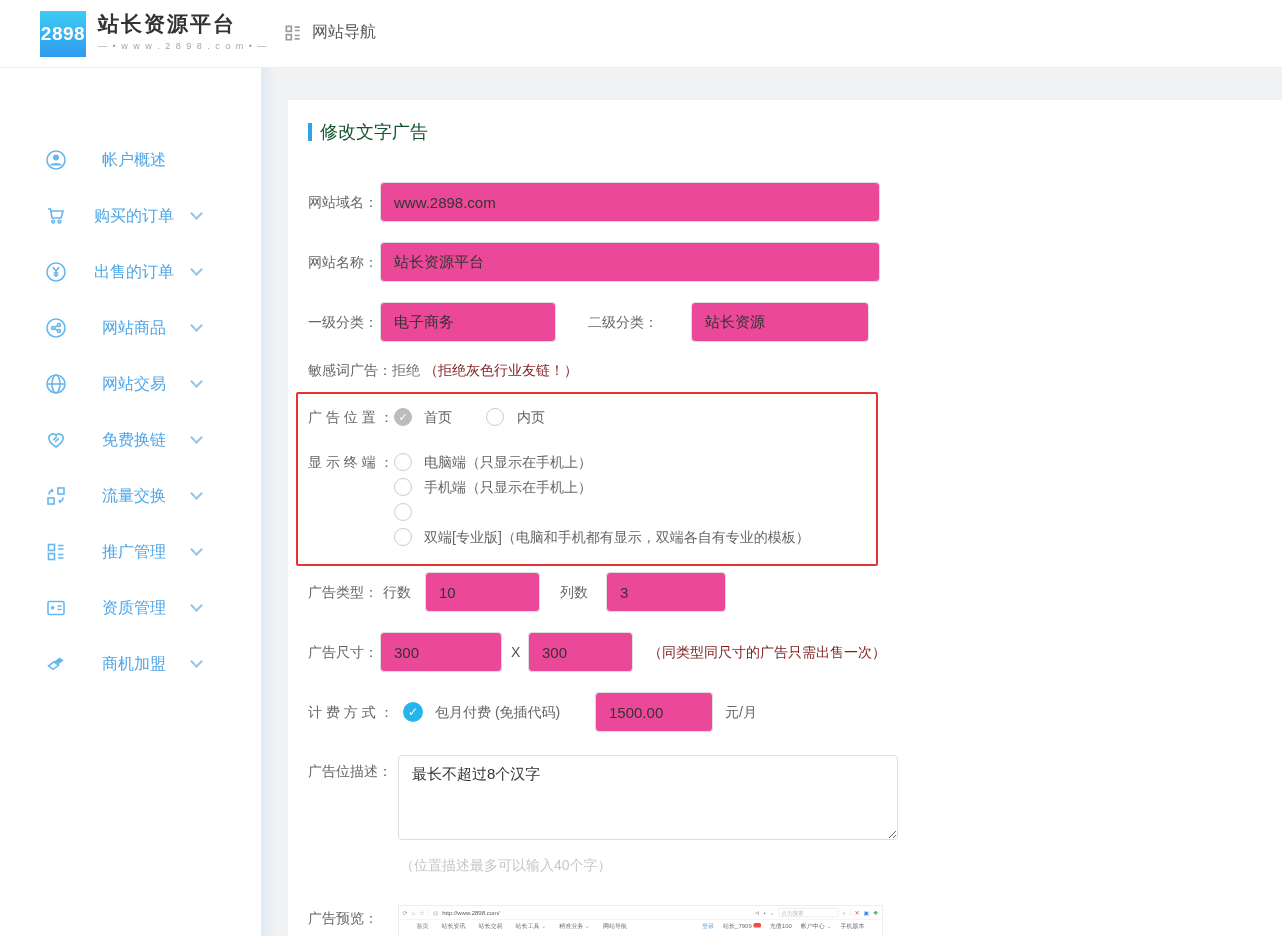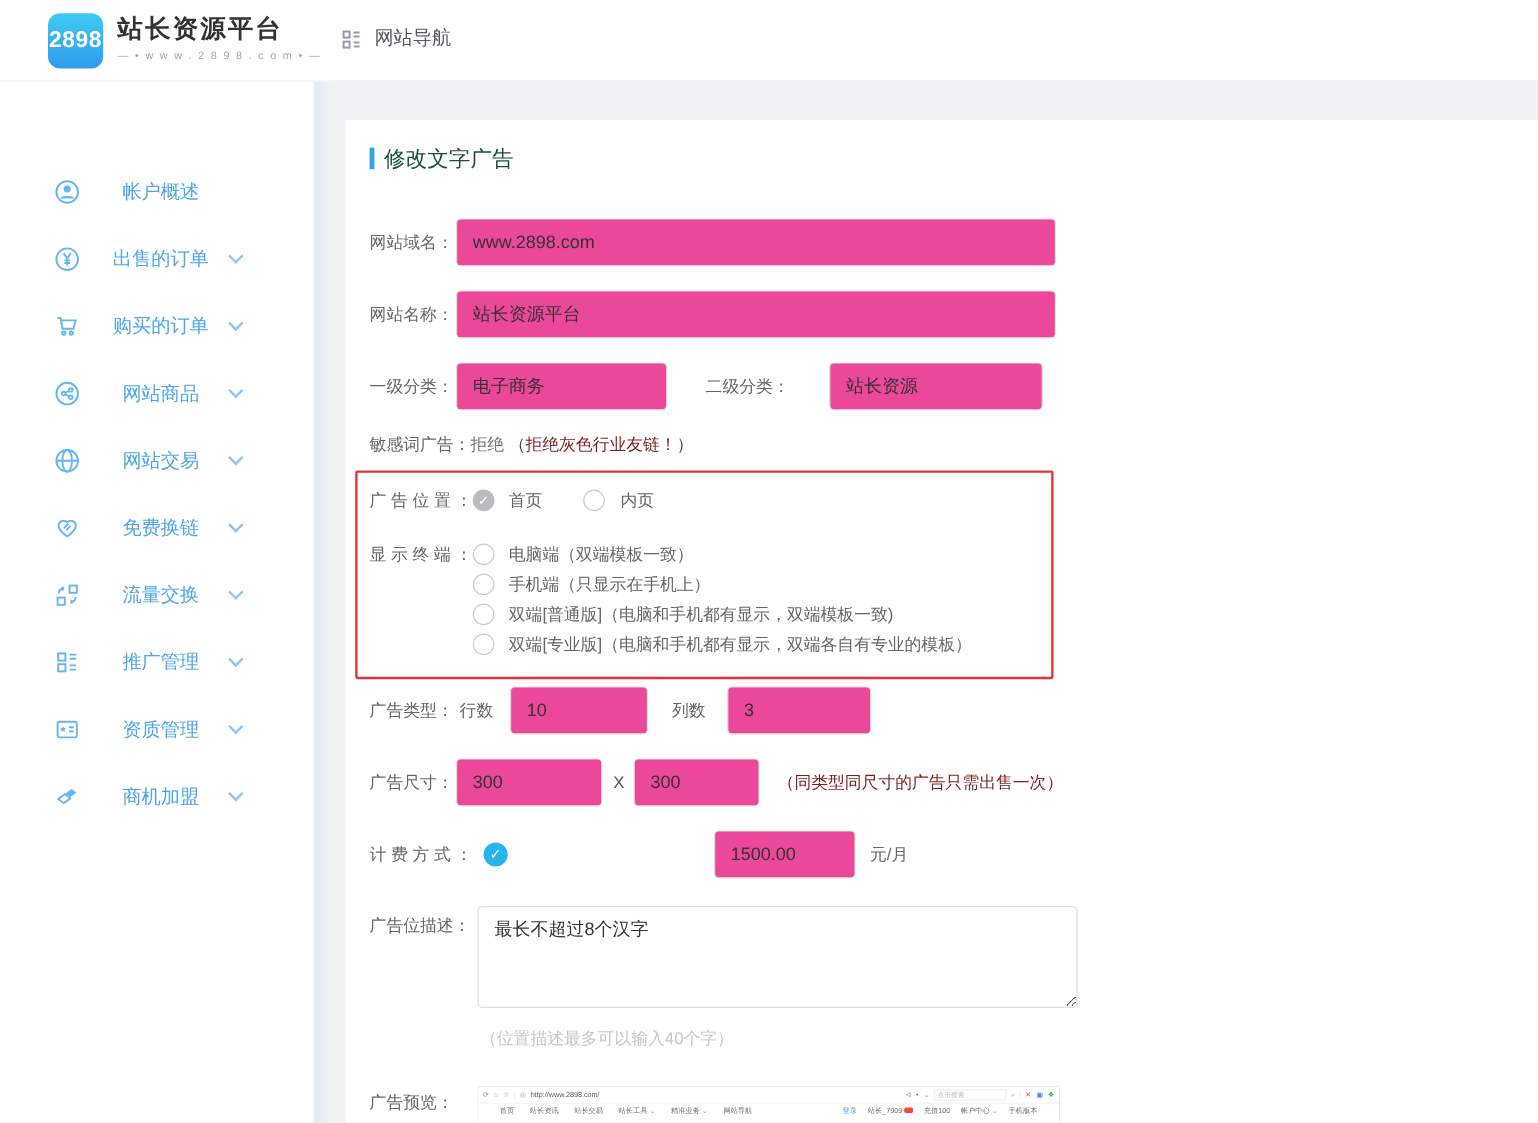--- a/index.html
+++ b/index.html
@@ -2,21 +2,21 @@
 <html><head>
 <meta charset="utf-8">
 <style>
   * { margin:0; padding:0; box-sizing:border-box; }
   html,body { width:1282px; height:936px; overflow:hidden; background:#fff;
               font-family:"Liberation Sans","DejaVu Sans",sans-serif; }
 
   
   .topbar { position:absolute; left:0; top:0; width:1282px; height:68px; background:#fff;
             border-bottom:1px solid #ededed; z-index:3; }
-  .logo { position:absolute; left:40px; top:11px; width:46px; height:46px; border-radius:10px;
+  .logo { position:absolute; left:40px; top:11px; width:46px; height:46px; border-radius:0;
           background:linear-gradient(180deg,#3ecbf4,#2f9bee); color:#fff; font-size:19px; font-weight:bold;
           display:flex; align-items:center; justify-content:center; letter-spacing:.5px; }
   .brand { position:absolute; left:98px; top:10px; }
   .brand-title { font-size:21px; font-weight:bold; color:#333; letter-spacing:2px; }
   .brand-tag { font-size:9px; color:#a0a6ab; letter-spacing:1.5px; margin-top:3px; }
   .topnav { position:absolute; left:283px; top:22px; display:flex; align-items:center; gap:9px; cursor:pointer; }
   .topnav svg { display:block; }
   .topnav-label { font-size:16px; color:#55595e; }
 
   
@@ -118,36 +118,36 @@
         <circle cx="12" cy="12" r="9"></circle>
           <circle cx="12" cy="9.5" r="3" fill="#66b7ee" stroke="none"></circle>
         <path d="M6 17.5c1.2-3.2 10.8-3.2 12 0" fill="#66b7ee" stroke="none"></path>
         </svg>
     </span>
     <span class="sb-label">帐户概述</span>
   </div>
   <div class="sb-item">
     <span class="sb-icon">
       <svg width="24" height="24" viewBox="0 0 24 24" fill="none" stroke="#66b7ee" stroke-width="1.6">
-        <circle cx="12" cy="12" r="9"></circle>
-          <path d="M9 7l3 4.2L15 7M12 11.5V17M9.6 13h4.8M9.6 15.2h4.8"></path>
-        </svg>
-    </span>
-    <span class="sb-label">出售的订单</span>
-    <span class="sb-caret"></span>
-  </div>
-  <div class="sb-item">
-    <span class="sb-icon">
-      <svg width="24" height="24" viewBox="0 0 24 24" fill="none" stroke="#66b7ee" stroke-width="1.6">
         <path d="M4 5h2.4l1.7 9h9l1.9-7H7"></path>
           <circle cx="9.2" cy="17.6" r="1.4"></circle>
           <circle cx="15.4" cy="17.6" r="1.4"></circle>
         </svg>
     </span>
     <span class="sb-label">购买的订单</span>
+    <span class="sb-caret"></span>
+  </div>
+  <div class="sb-item">
+    <span class="sb-icon">
+      <svg width="24" height="24" viewBox="0 0 24 24" fill="none" stroke="#66b7ee" stroke-width="1.6">
+        <circle cx="12" cy="12" r="9"></circle>
+          <path d="M9 7l3 4.2L15 7M12 11.5V17M9.6 13h4.8M9.6 15.2h4.8"></path>
+        </svg>
+    </span>
+    <span class="sb-label">出售的订单</span>
     <span class="sb-caret"></span>
   </div>
   <div class="sb-item">
     <span class="sb-icon">
       <svg width="24" height="24" viewBox="0 0 24 24" fill="none" stroke="#66b7ee" stroke-width="1.6">
         <circle cx="12" cy="12" r="9"></circle>
           <circle cx="9" cy="12" r="1.5"></circle>
           <circle cx="15" cy="9" r="1.5"></circle>
           <circle cx="15" cy="15" r="1.5"></circle>
         <path d="M10.4 11.3l3.2-1.6M10.4 12.7l3.2 1.6"></path>
@@ -253,42 +253,42 @@
     <div class="flabel" style="left:20px;top:308px;line-height:18px;">广 告 位 置 ：</div>
     <span class="radio checked-gray" style="left:106px;top:308px;">
         <span class="tick">✓</span>
       </span>
     <span class="opt-label" style="left:136px;top:308px;">首页</span>
     <span class="radio" style="left:198px;top:308px;"></span>
     <span class="opt-label" style="left:229px;top:308px;">内页</span>
 
     <div class="flabel" style="left:20px;top:353px;line-height:18px;">显 示 终 端 ：</div>
     <span class="radio" style="left:106px;top:353px;"></span>
-    <span class="opt-label" style="left:136px;top:353px;">电脑端（双端模板一致）</span>
+    <span class="opt-label" style="left:136px;top:353px;">电脑端（只显示在手机上）</span>
     <span class="radio" style="left:106px;top:378px;"></span>
     <span class="opt-label" style="left:136px;top:378px;">手机端（只显示在手机上）</span>
     <span class="radio" style="left:106px;top:403px;"></span>
-    <span class="opt-label" style="left:136px;top:403px;">双端[普通版]（电脑和手机都有显示，双端模板一致)</span>
     <span class="radio" style="left:106px;top:428px;"></span>
     <span class="opt-label" style="left:136px;top:428px;">双端[专业版]（电脑和手机都有显示，双端各自有专业的模板）</span>
 
     <div class="flabel lh40" style="left:20px;top:472px;">广告类型：</div>
     <div class="flabel lh40" style="left:95px;top:472px;">行数</div>
     <input class="tinput" style="left: 137px; top: 472px; width: 115px;" value="10">
     <div class="flabel lh40" style="left:272px;top:472px;">列数</div>
     <input class="tinput" style="left: 318px; top: 472px; width: 120px;" value="3">
 
     <div class="flabel lh40" style="left:20px;top:532px;">广告尺寸：</div>
     <input class="tinput" style="left: 92px; top: 532px; width: 122px;" value="300">
     <div class="flabel lh40" style="left:223px;top:532px;color:#555;">X</div>
     <input class="tinput" style="left: 240px; top: 532px; width: 105px;" value="300">
     <div class="flabel lh40 note-red" style="left:360px;top:532px;">（同类型同尺寸的广告只需出售一次）</div>
 
     <div class="flabel lh40" style="left:20px;top:592px;">计 费 方 式 ：</div>
     <span class="check-blue" style="left:115px;top:602px;">✓</span>
+    <div class="flabel lh40" style="left:147px;top:592px;">包月付费 (免插代码)</div>
     <input class="tinput" style="left: 307px; top: 592px; width: 118px;" value="1500.00">
     <div class="flabel lh40" style="left:437px;top:592px;">元/月</div>
 
     <div class="flabel" style="left:20px;top:663px;">广告位描述：</div>
     <textarea class="desc" style="">最长不超过8个汉字</textarea>
     <div class="flabel note-gray" style="left:112px;top:757px;">（位置描述最多可以输入40个字）</div>
 
     <div class="flabel" style="left:20px;top:810px;">广告预览：</div>
     <div class="preview-box">
       <div class="mini">

